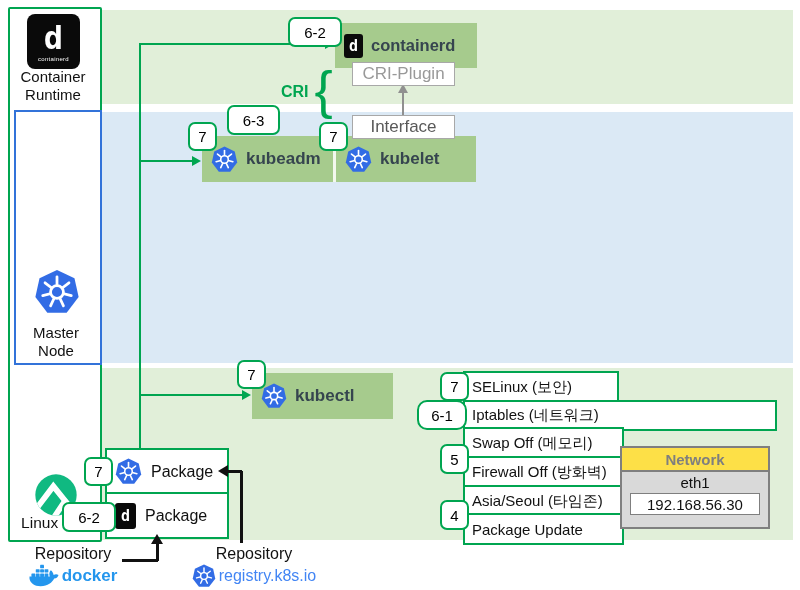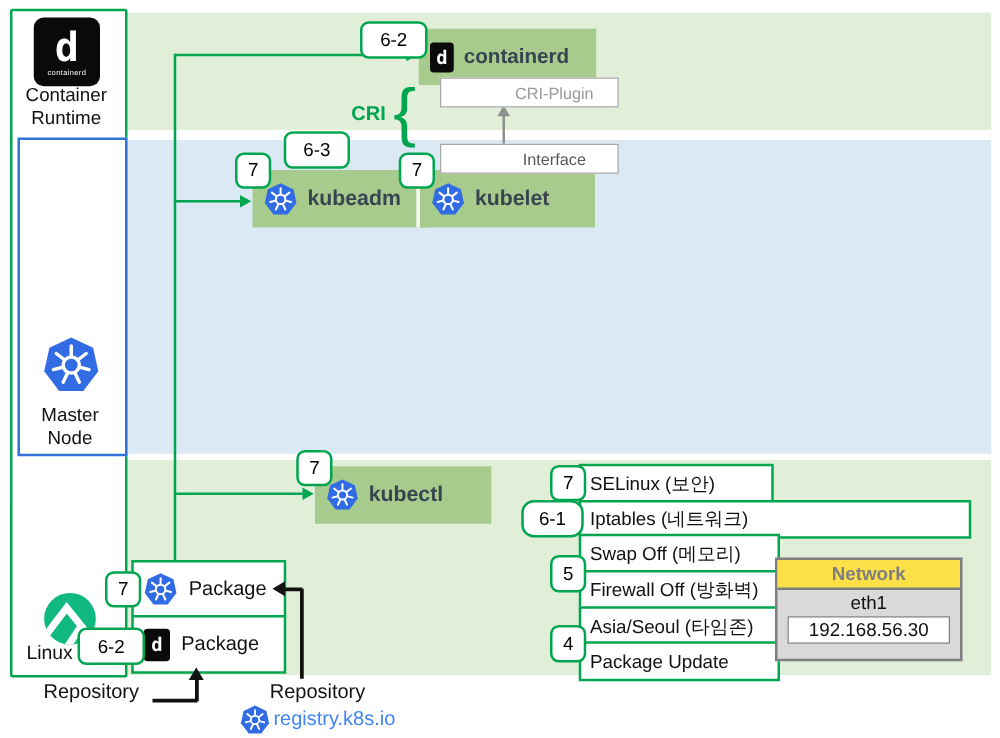--- a/index.html
+++ b/index.html
@@ -54,21 +54,21 @@
     border-bottom:9px solid #909090; }
 
   
   .node { position:absolute; background:#a6cb8d; display:flex; align-items:center;
     z-index:4; padding-left:9px; gap:8px; }
   .node .lbl { font-weight:bold; font-size:17px; color:#36454f; }
   .icon-box { display:inline-block; }
 
   
   .graybox { position:absolute; background:#ffffff; border:1.5px solid #a8a8a8;
-    display:flex; align-items:center; justify-content:center; font-size:13px; z-index:5;padding-left:40px; }
+    display:flex; align-items:center; justify-content:center; font-size:17px; z-index:5; }
 
   
   .badge { position:absolute; background:#ffffff; border:2.5px solid #00a550;
     border-radius:7px; display:flex; align-items:center; justify-content:center;
     font-size:15px; color:#000; z-index:8; }
 
   
   .pkg { position:absolute; background:#ffffff; border:2px solid #00a550;
     display:flex; align-items:center; gap:9px; padding-left:8px; z-index:6; }
   .pkg .lbl { font-size:16px; color:#111; }
@@ -269,20 +269,36 @@
   <div class="badge" style="left:440px; top:500px; width:25px; height:26px;">4</div>
 
   <div class="net">
     <div class="net-header">Network</div>
     <div class="net-eth">eth1</div>
     <div class="net-ip">192.168.56.30</div>
   </div>
 
   <div class="repo" style="left:22px; top:545px; width:102px;">
     <div class="t">Repository</div>
+    <div class="row">
+      <span class="icon-box" style="width:30px; height:23px;"><svg viewBox="0 0 62 46" width="100%" height="100%">
+            <g fill="#2496ed">
+              <rect x="23" y="1" width="8" height="7" rx="1"></rect>
+              <rect x="14" y="10" width="8" height="7" rx="1"></rect>
+              <rect x="23" y="10" width="8" height="7" rx="1"></rect>
+              <rect x="32" y="10" width="8" height="7" rx="1"></rect>
+              <rect x="5" y="19" width="8" height="7" rx="1"></rect>
+              <rect x="14" y="19" width="8" height="7" rx="1"></rect>
+              <rect x="23" y="19" width="8" height="7" rx="1"></rect>
+              <rect x="32" y="19" width="8" height="7" rx="1"></rect>
+              <path d="M1 29 C2 38 11 45 24 45 C39 45 48 37 52 29 C57 29 60 26 61 22 C58 20 54 20 51 22 C50 17 48 14 45 12 C42 15 41 20 43 25 L1 25 Z"></path>
+            </g>
+          </svg></span>
+      <span class="docker-name">docker</span>
+    </div>
   </div>
   <div class="repo" style="left:178px; top:545px; width:152px;">
     <div class="t">Repository</div>
     <div class="row">
       <span class="icon-box" style="width:24px; height:24px;"><svg viewBox="0 0 100 100" width="100%" height="100%">
             <polygon points="50,2 88,20 97,61 71,95 29,95 3,61 12,20" fill="#326ce5"></polygon>
             <g stroke="#ffffff" stroke-width="6" stroke-linecap="round">
               <line x1="50" y1="50" x2="50" y2="17"></line>
               <line x1="50" y1="50" x2="76" y2="30"></line>
               <line x1="50" y1="50" x2="81" y2="58"></line>

